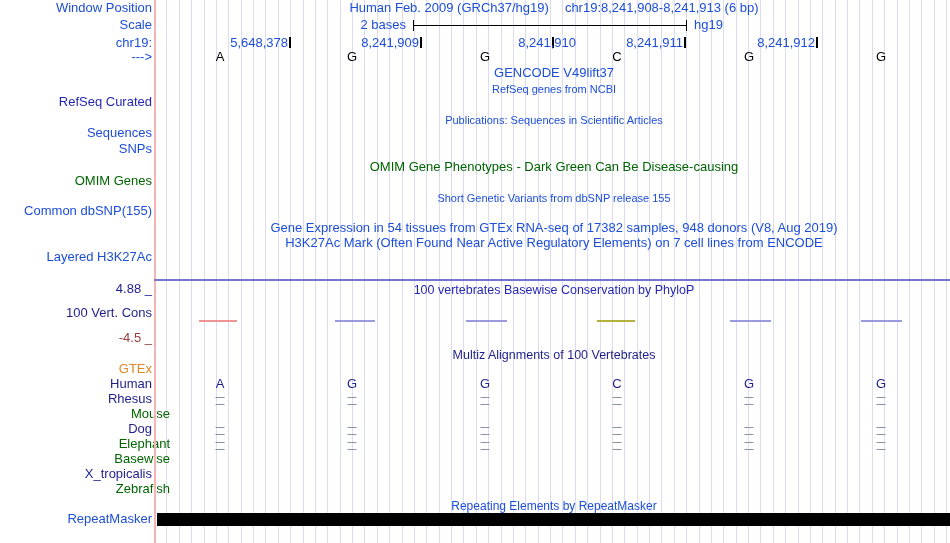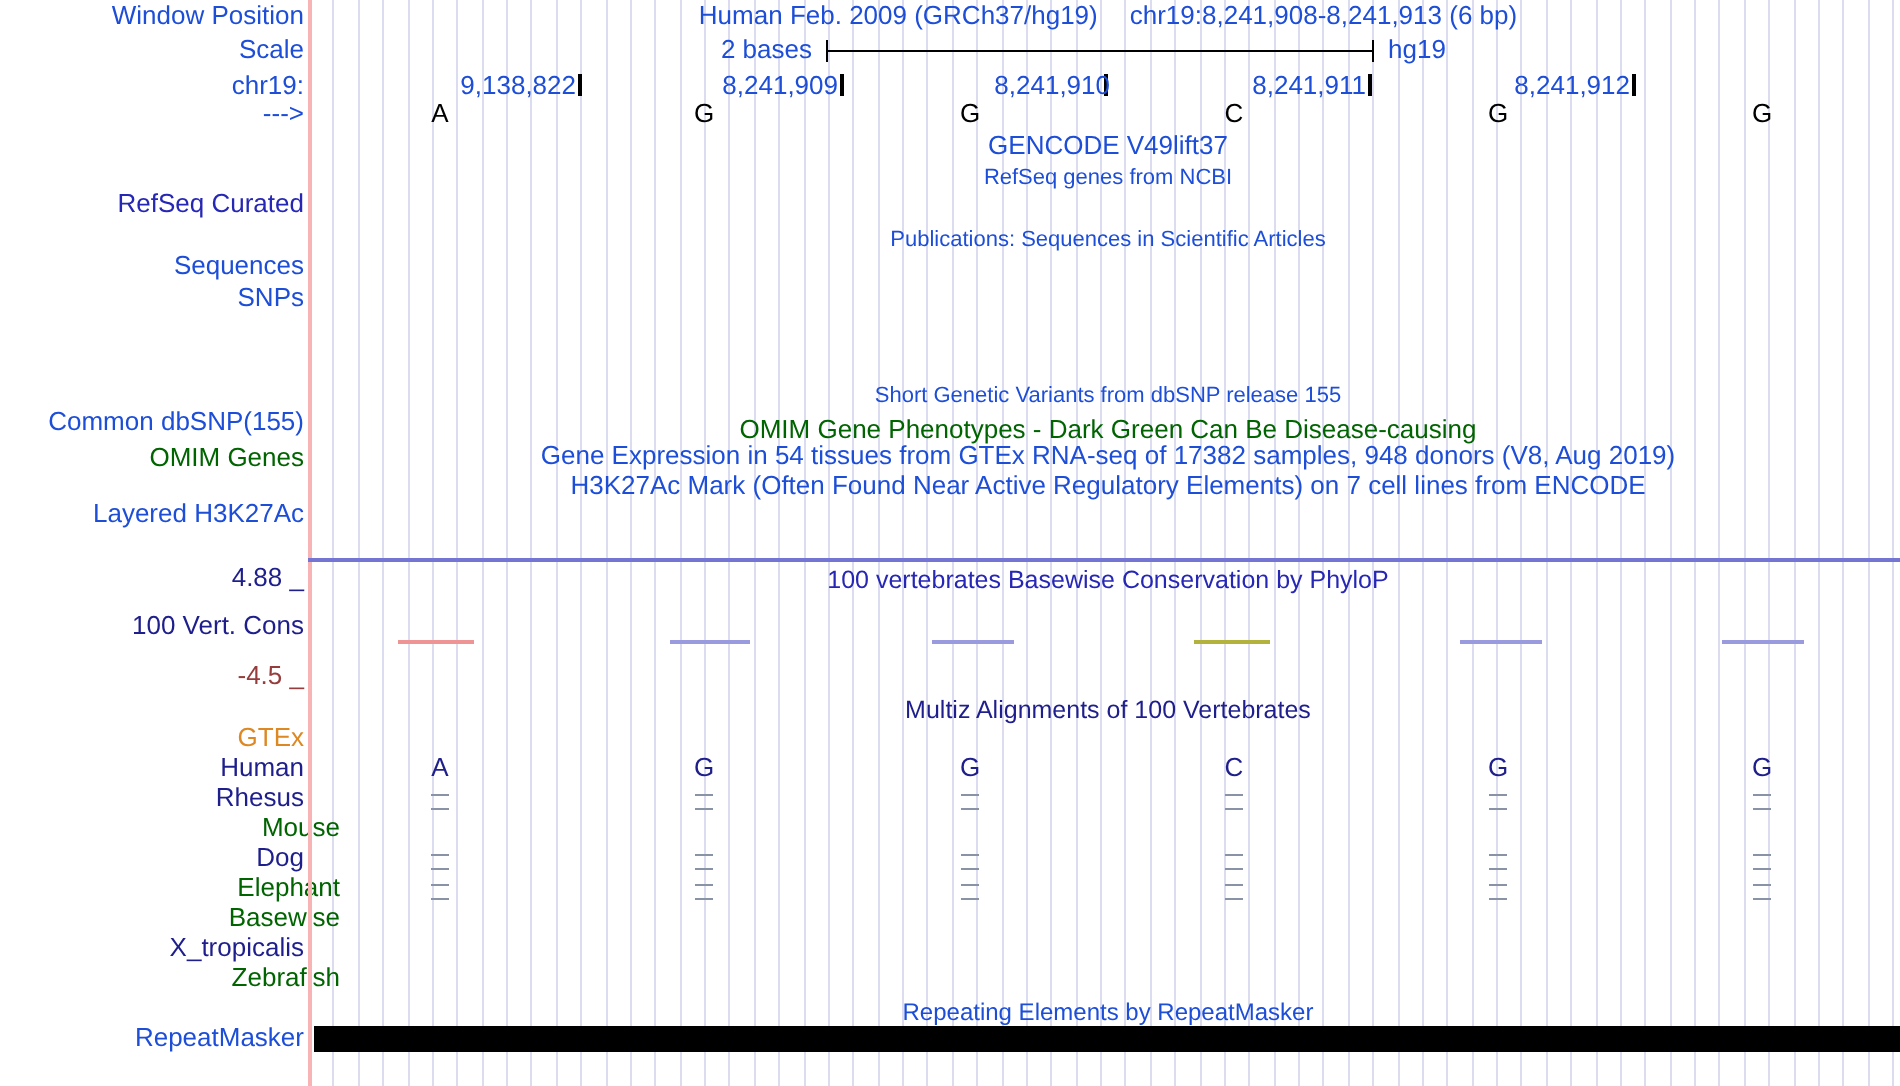--- a/index.html
+++ b/index.html
@@ -9,21 +9,21 @@
   }
   .abs{position:absolute;line-height:14px;white-space:nowrap;}
   .ll{position:absolute;left:0;width:152px;text-align:right;line-height:14px;white-space:nowrap;}
   .ct{position:absolute;left:158px;width:792px;text-align:center;line-height:14px;white-space:nowrap;}
   .fs11{font-size:11px;}
   .fs12{font-size:12px;}
   .fs125{font-size:12.5px;}
   .c-black{color:#1d4ed8;}
   .c-blue{color:var(--track-blue,#2727b5);}
   .c-navy{color:var(--navy,#1e1e8c);}
-  .c-green{color:var(--dark-green,#006400);margin-top:48px;}
+  .c-green{color:var(--dark-green,#006400);}
   .c-maroon{color:var(--maroon,#963c3c);}
   .sp-orange{color:var(--orange,#dd8822);}
   .sp-navy{color:var(--navy,#1e1e8c);}
   .sp-green{color:var(--dark-green,#006400);margin-left:18px;}
   #gridlines{position:absolute;inset:0;z-index:0;}
   .grid-line{position:absolute;top:0;width:1px;height:543px;background:var(--grid,#dcdcf0);}
   #pink-guide{position:absolute;left:154px;top:0;width:1.8px;height:543px;background:var(--pink-guide,#f8b4b4);z-index:1;}
   .coord-label{position:absolute;width:130px;text-align:right;line-height:14px;white-space:nowrap;z-index:2;}
   .ruler-tick{position:absolute;top:37px;width:1.5px;height:11px;background:#000;z-index:2;}
   .vtick{position:absolute;top:20px;width:1.5px;height:10.5px;background:#000;z-index:2;}
@@ -144,25 +144,25 @@
   <div class="ct c-black fs11 zt" style="top:191px">Short Genetic Variants from dbSNP release 155</div>
   <div class="ct c-black zt" style="top:221px">Gene Expression in 54 tissues from GTEx RNA-seq of 17382 samples, 948 donors (V8, Aug 2019)</div>
   <div class="ct c-black zt" style="top:236px">H3K27Ac Mark (Often Found Near Active Regulatory Elements) on 7 cell lines from ENCODE</div>
   <div class="ct c-blue fs125 zt" style="top:283px">100 vertebrates Basewise Conservation by PhyloP</div>
   <div class="ct c-navy fs125 zt" style="top:348px">Multiz Alignments of 100 Vertebrates</div>
   <div class="ct c-black fs12 zt" style="top:499px">Repeating Elements by RepeatMasker</div>
 
   <div id="cons-separator"></div>
   <div id="repeat-bar"></div>
 <div class="ruler-tick" style="left: 289.3px;"></div>
-    <div class="coord-label c-black" style="left: 158px; top: 36px;">9,138,822</div>
+    <div class="coord-label c-black" style="left: 158px; top: 36px;">5,648,378</div>
     <div class="ruler-tick" style="left: 420.3px;"></div>
     <div class="coord-label c-black" style="left: 289px; top: 36px;">8,241,909</div>
     <div class="ruler-tick" style="left: 552.3px;"></div>
-    <div class="coord-label c-black" style="left: 425px; top: 36px;">8,241,910</div>
+    <div class="coord-label c-black" style="left: 446px; top: 36px;">8,241,910</div>
     <div class="ruler-tick" style="left: 684.3px;"></div>
     <div class="coord-label c-black" style="left: 553px; top: 36px;">8,241,911</div>
     <div class="ruler-tick" style="left: 816.3px;"></div>
     <div class="coord-label c-black" style="left: 685px; top: 36px;">8,241,912</div>
     <div class="base-letter ruler-base" style="left: 220px; top: 50px;">A</div>
     <div class="base-letter ruler-base" style="left: 352px; top: 50px;">G</div>
     <div class="base-letter ruler-base" style="left: 485px; top: 50px;">G</div>
     <div class="base-letter ruler-base" style="left: 617px; top: 50px;">C</div>
     <div class="base-letter ruler-base" style="left: 749px; top: 50px;">G</div>
     <div class="base-letter ruler-base" style="left: 881px; top: 50px;">G</div>

